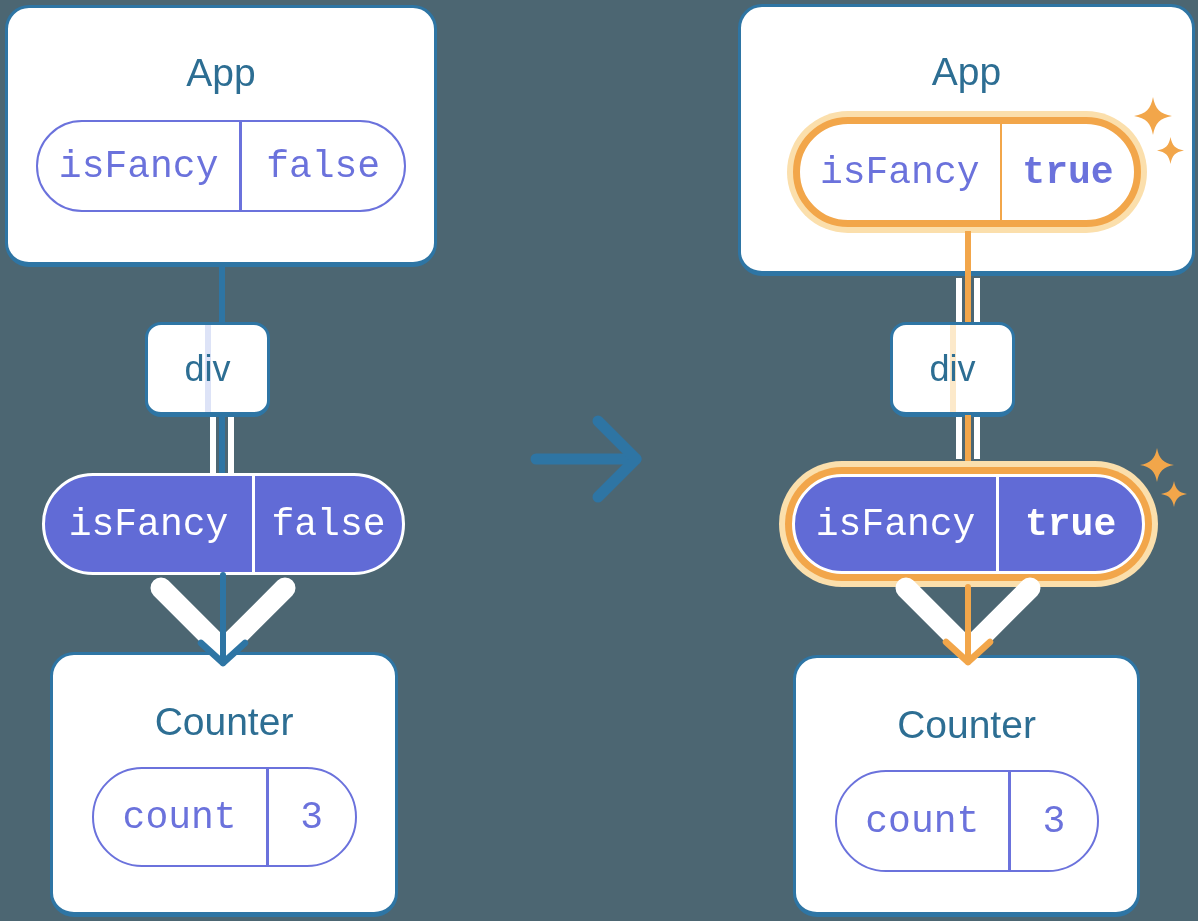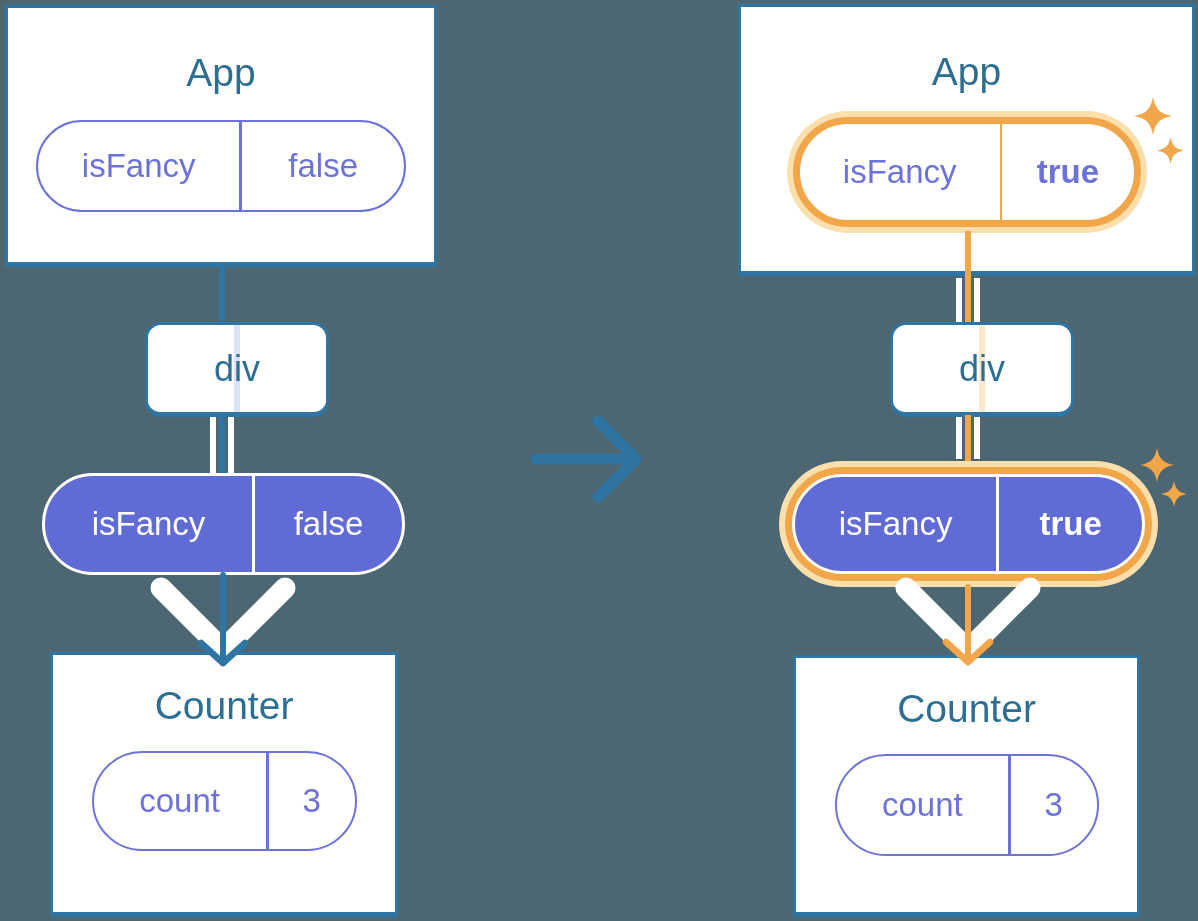--- a/index.html
+++ b/index.html
@@ -7,28 +7,28 @@
     --purpleFill:#616BD6; --purpleText:#6B72DC; --lavender:#DDE3F7;
     --orange:#F2A64A; --paleOrange:#FBDFAC; --peach:#FCE9CA;
     --arrowBlue:#2E75A4; --white:#FFFFFF;
   }
   *{margin:0;padding:0;box-sizing:border-box;}
   html,body{width:1198px;height:921px;overflow:hidden;}
   body{font-family:"Liberation Sans","DejaVu Sans",sans-serif;background:var(--background);}
   .canvas{position:relative;width:1198px;height:921px;background:var(--background);}
 
   .card{position:absolute;background:#fff;border:3px solid var(--cardBorder);
-        border-bottom-width:5px;border-radius:0;display:flex;flex-direction:column;
+        border-bottom-width:5px;border-radius:24px;display:flex;flex-direction:column;
         align-items:center;z-index:1;}
   .card-title{font-size:39px;line-height:38px;font-weight:500;color:var(--titleText);}
   .app-card{padding-top:46px;}
-  .counter-card{padding-top:32px;}
+  .counter-card{padding-top:48px;}
 
   .pill{display:flex;align-items:stretch;border-radius:999px;overflow:hidden;}
-  .cell{display:flex;align-items:center;justify-content:center;font-size:33px;}
+  .cell{display:flex;align-items:center;justify-content:center;font-size:38px;font-family:Liberation Mono, monospace;}
   .value-bold{font-weight:700;}
   .divider{width:3px;flex:0 0 3px;}
 
   
   .pill-outline{border:2.5px solid var(--purpleText);background:#fff;}
   .pill-outline .cell{color:var(--purpleText);}
   .pill-outline .divider{background:var(--purpleText);}
 
   
   .pill-solid{position:absolute;background:var(--purpleFill);border:3px solid #fff;z-index:2;}
@@ -40,21 +40,21 @@
   .ring-app .cell{color:var(--purpleText);}
   .ring-app .divider{background:var(--orange);width:2.5px;flex:0 0 2.5px;}
   .ring-state{box-shadow:0 0 0 7px var(--orange),0 0 0 13px var(--paleOrange);}
 
   .app-pill{margin-top:28px;}
   .counter-pill{margin-top:26px;}
 
   .name-55{flex:0 0 55%;} .name-58{flex:0 0 58%;} .name-60{flex:0 0 60%;} .name-66{flex:0 0 66%;}
   .grow{flex:1;text-align:right;}
 
-  .div-box{position:absolute;width:184px;height:95px;background:#fff;
+  .div-box{position:absolute;width:125px;height:95px;background:#fff;
            border:3px solid var(--cardBorder);border-bottom-width:5px;border-radius:16px;
            display:flex;align-items:center;justify-content:center;z-index:1;}
   .div-label{position:relative;z-index:2;font-size:36px;font-weight:500;color:var(--titleText);}
   .inner-line{position:absolute;top:0;bottom:0;left:calc(50% - 3px);width:6px;z-index:1;}
   .inner-line.lav{background:var(--lavender);}
   .inner-line.pch{background:var(--peach);}
 
   .vline{position:absolute;width:6px;z-index:2;}
   .vline.blue{background:var(--arrowBlue);}
   .vline.white{background:#fff;}

